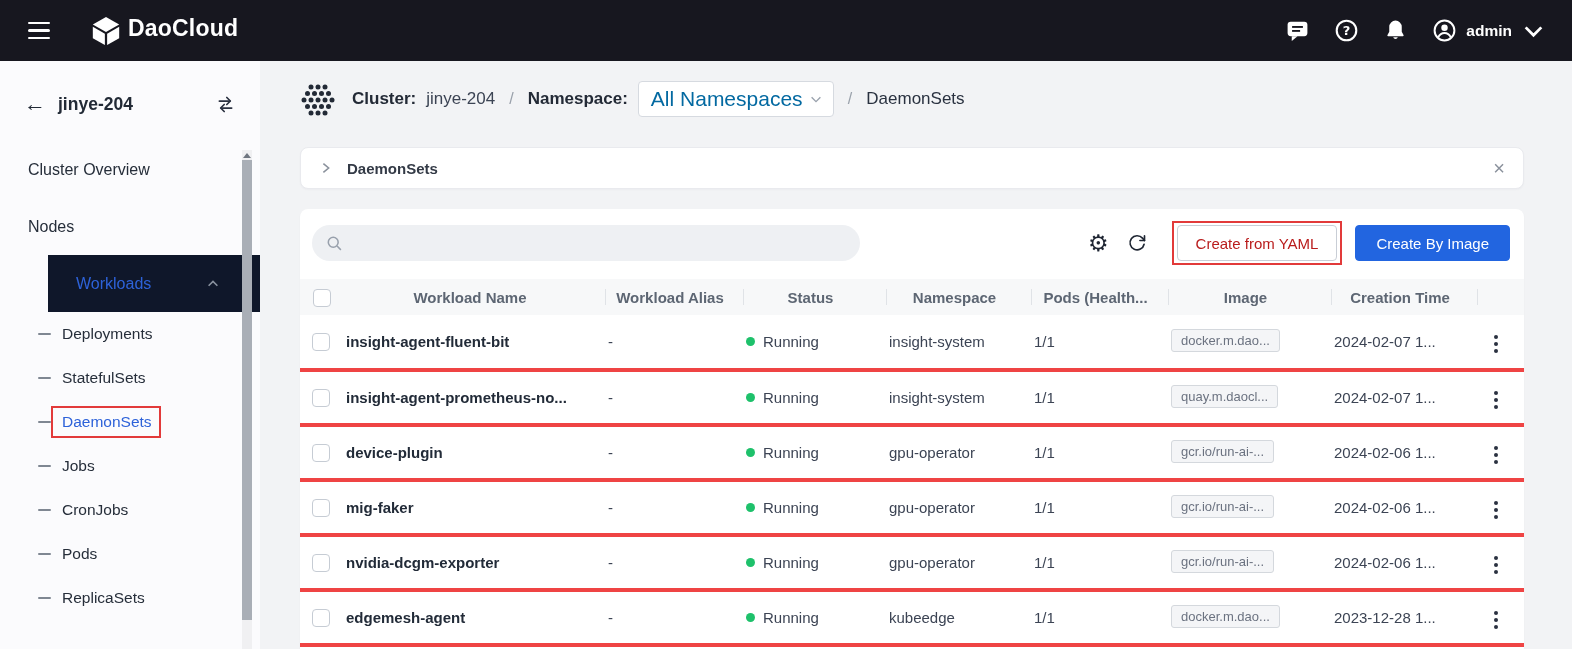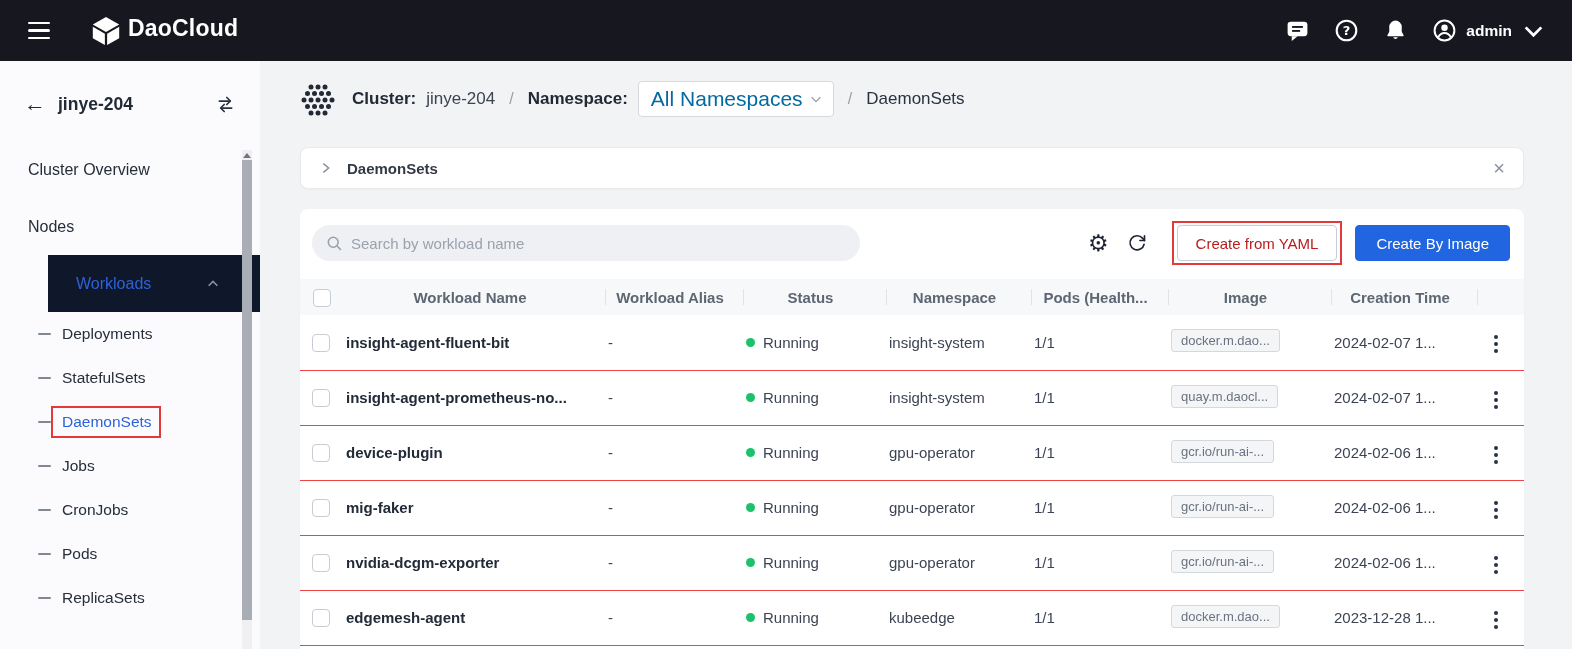--- a/index.html
+++ b/index.html
@@ -75,21 +75,21 @@
   .refresh-btn svg { width:20px; height:20px; }
   .btn { height:36px; border-radius:4px; font-size:15px; cursor:pointer; font-family:"Liberation Sans","DejaVu Sans",sans-serif; }
   .btn-yaml { background:#fff; border:1px solid #c9ced6; color:#b91c1c; padding:0 18px; position:relative; margin-right:18px; }
   .btn-yaml::after { content:''; position:absolute; inset:-5px -6px; border:2px solid #e23a3a; pointer-events:none; }
   .btn-primary { background:#2265e0; border:1px solid #2265e0; color:#fff; padding:0 20px; }
 
   
   table { width:100%; border-collapse:collapse; table-layout:fixed; margin-top:18px; }
   thead th { height:36px; background:#f7f8f9; font-size:15px; font-weight:600; color:#5d6673; text-align:center; padding:0 12px 0 2px; position:relative; white-space:nowrap; overflow:hidden; }
   thead th.has-sep::after { content:''; position:absolute; right:0; top:10px; bottom:10px; width:1px; background:#e0e3e7; }
-  td { height:55px; border-bottom:1px solid #ef4444; font-size:15px; color:#3c4454; padding:0 12px 0 2px; white-space:nowrap; overflow:hidden; }
+  td { height:55px; border-bottom:4px solid #ef4444; font-size:15px; color:#3c4454; padding:0 12px 0 2px; white-space:nowrap; overflow:hidden; }
   .col-check { width:44px; padding-left:12px !important; }
   .checkbox { display:inline-block; width:18px; height:18px; border:1.6px solid #c6ccd4; border-radius:4px; background:#fff; cursor:pointer; vertical-align:middle; }
   .cell-name { font-weight:700; color:#222b38; cursor:pointer; }
   .cell-status { }
   .dot { display:inline-block; width:9px; height:9px; border-radius:50%; background:#1ec16b; margin-right:8px; vertical-align:1px; }
   .img-tag { display:inline-block; max-width:100%; border:1px solid #d4d8dd; background:#f4f5f7; border-radius:3px; padding:3px 9px; font-size:13px; color:#6b7280; white-space:nowrap; overflow:hidden; text-overflow:ellipsis; }
   .col-actions { width:46px; text-align:center; }
   .kebab { background:none; border:none; cursor:pointer; display:inline-flex; flex-direction:column; gap:3px; padding:6px; }
   .kebab i { width:4px; height:4px; border-radius:50%; background:#2a3140; }
 </style>
@@ -261,21 +261,20 @@
       </div>
 
       <div class="card">
 
         <div class="toolbar">
           <div class="search">
             <svg viewBox="0 0 20 20">
                 <circle cx="8.5" cy="8.5" r="5.8" fill="none" stroke="#98a0ac" stroke-width="1.8"></circle>
                 <line x1="13" y1="13" x2="17.5" y2="17.5" stroke="#98a0ac" stroke-width="1.8"></line>
               </svg>
-            <input placeholder="Search by workload name" style="">
           </div>
           <div class="toolbar-right">
             <button class="icon-btn gear-btn">⚙</button>
             <button class="icon-btn refresh-btn">
               <svg viewBox="0 0 24 24" fill="none" stroke="#1f2633" stroke-width="2" stroke-linecap="round" stroke-linejoin="round">
                   <polyline points="21 3.5 21 9 15.5 9"></polyline>
                   <path d="M20.5 13.5A8.5 8.5 0 1 1 18.6 6.2L21 9"></path>
                 </svg>
             </button>
             <button class="btn btn-yaml">Create from YAML</button>

